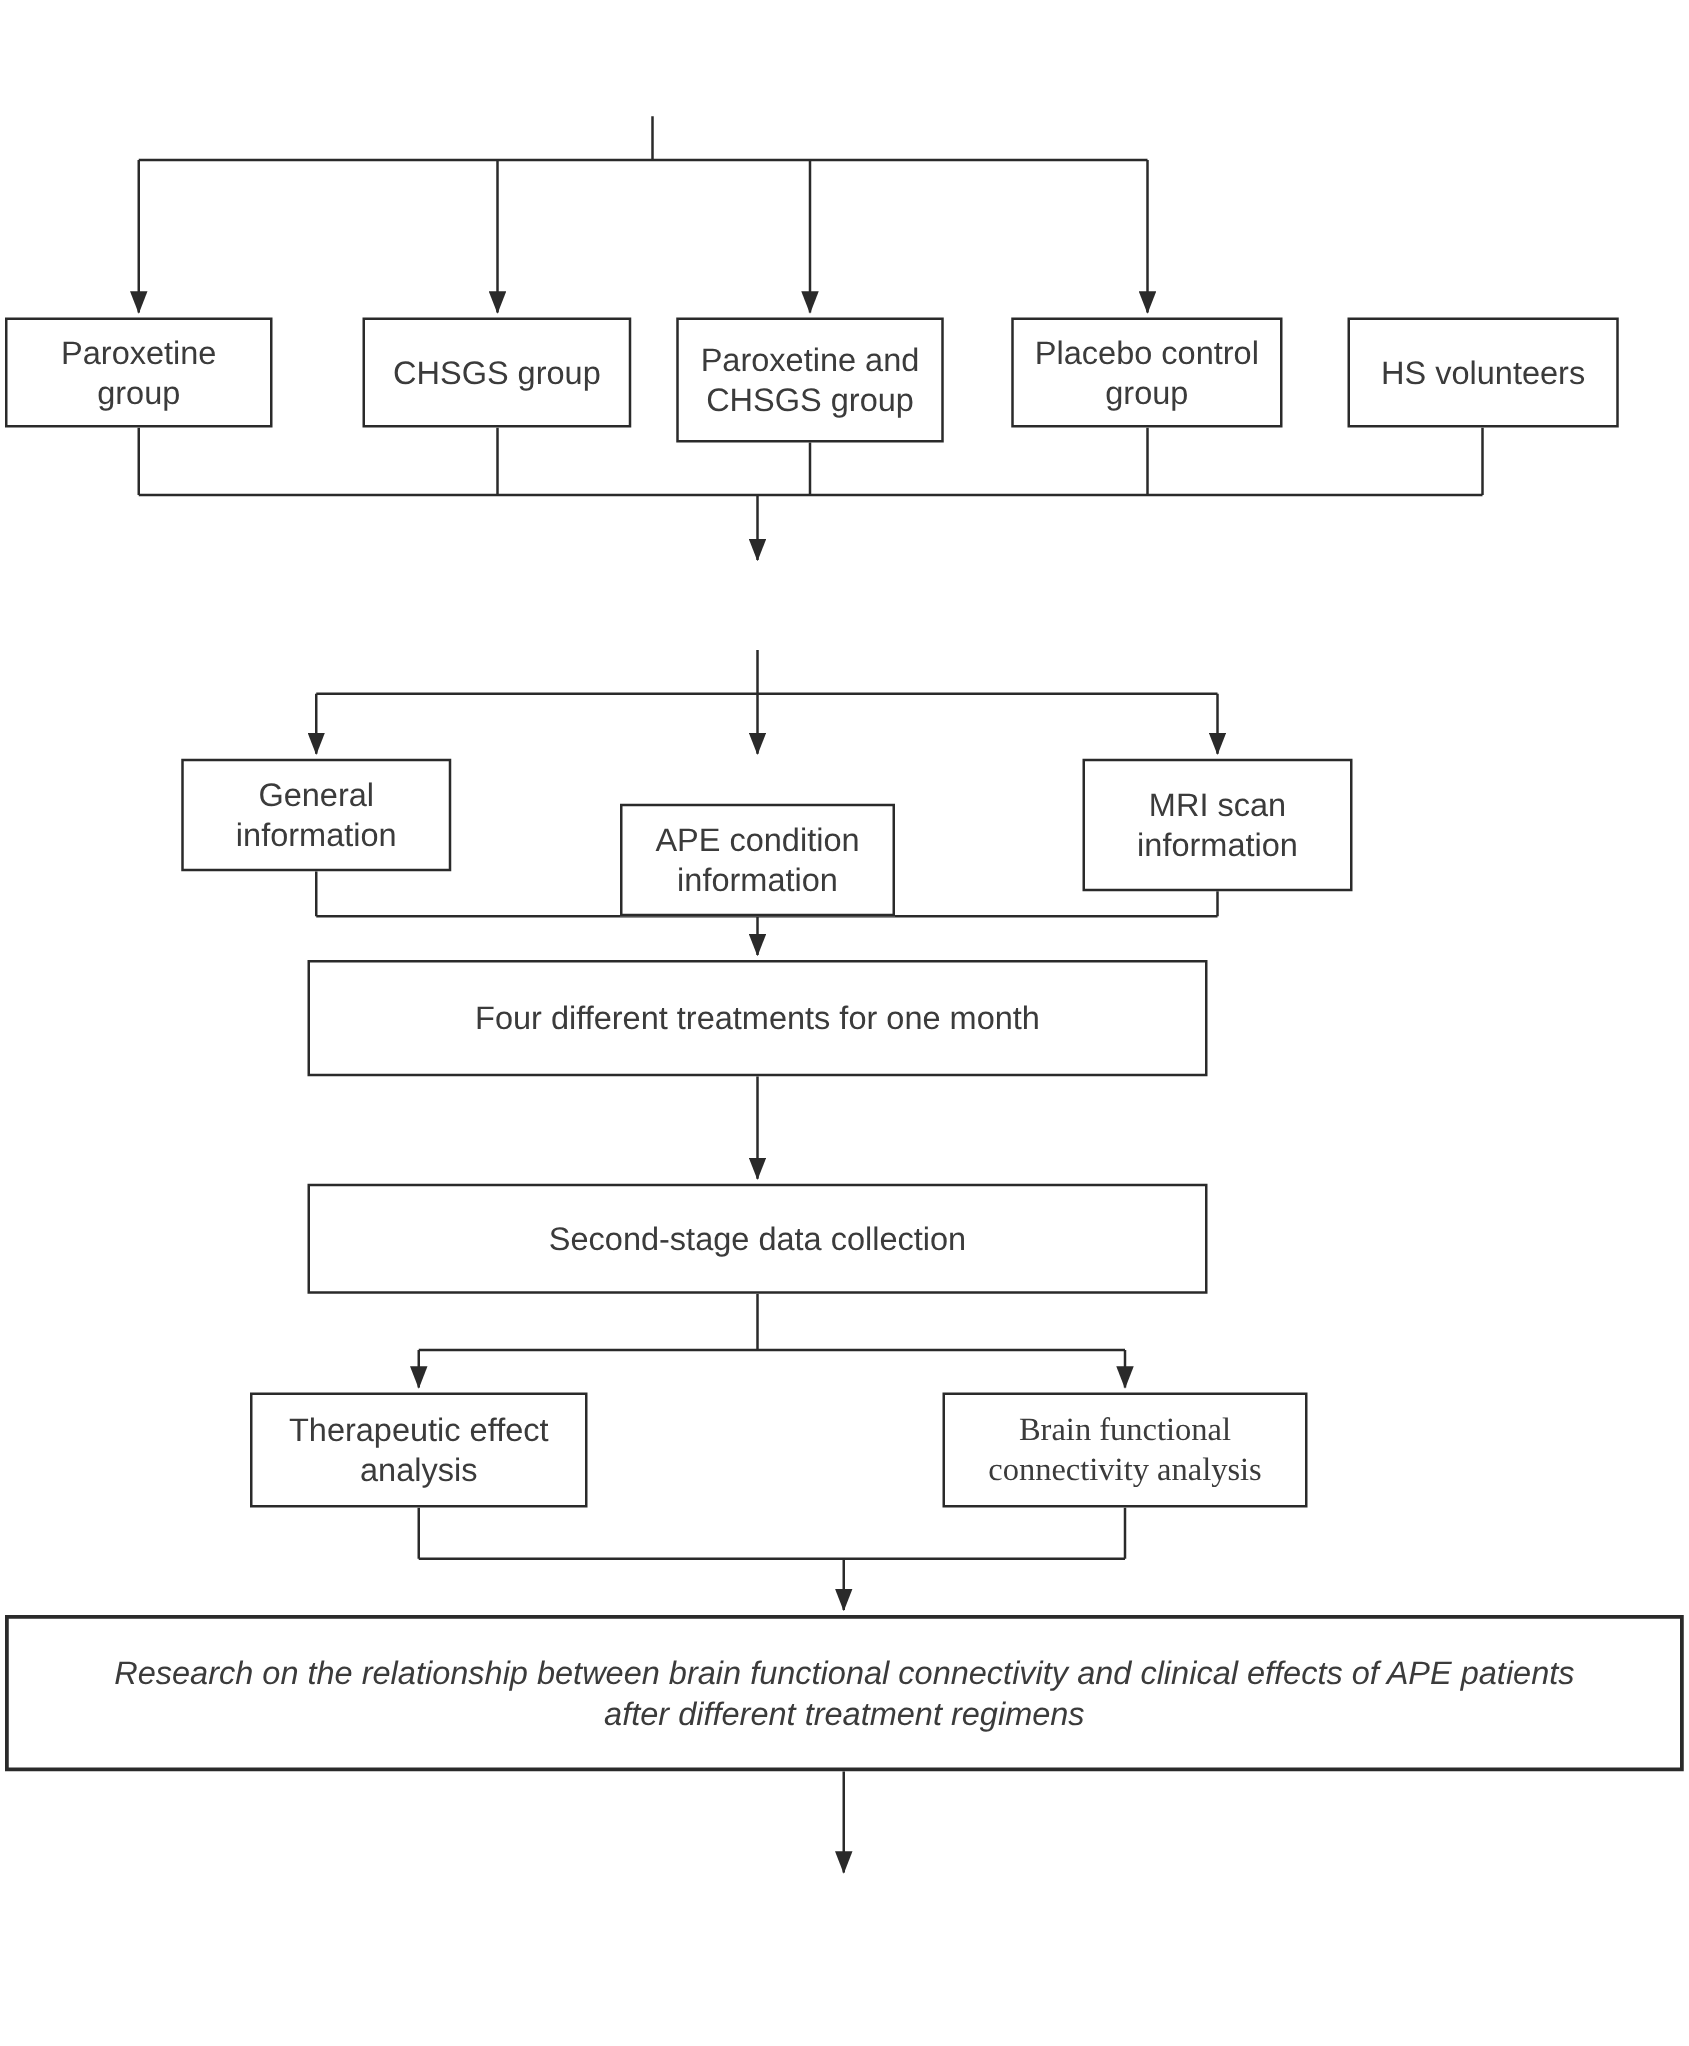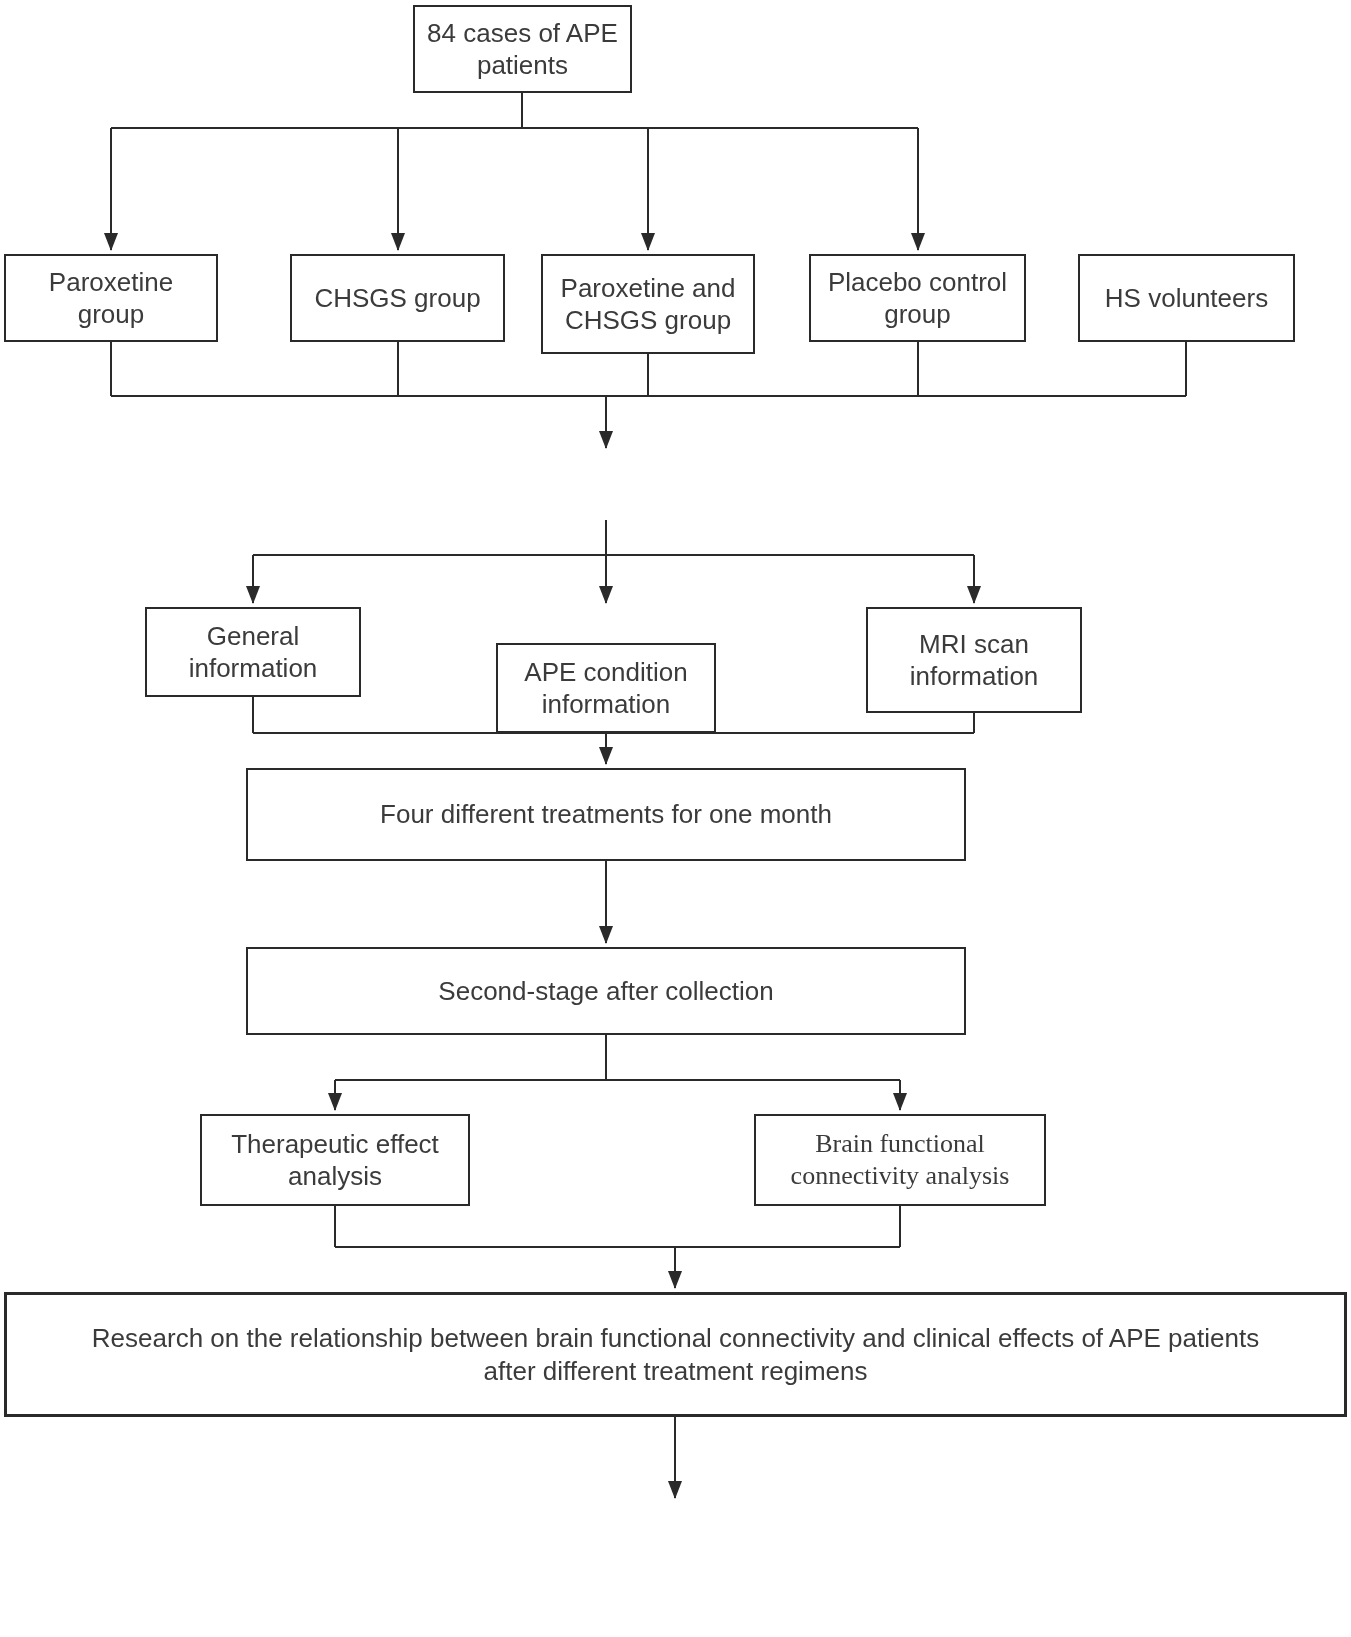--- a/index.html
+++ b/index.html
@@ -98,22 +98,20 @@
     <path d="M900 1080 V1110" marker-end="url(#arrow)"></path>
 
     <path d="M335 1206 V1247"></path>
     <path d="M900 1206 V1247"></path>
     <path d="M335 1247 H900"></path>
     <path d="M675 1247 V1288" marker-end="url(#arrow)"></path>
 
     <path d="M675 1417 V1498" marker-end="url(#arrow)"></path>
   </svg>
 
-  <div class="node" style="left:413px;top:5px;width:219px;height:88px;">84 cases of APE
-patients</div>
 
   <div class="node" style="left:4px;top:254px;width:214px;height:88px;">Paroxetine
 group</div>
 
   <div class="node" style="left:290px;top:254px;width:215px;height:88px;">CHSGS group</div>
 
   <div class="node" style="left:541px;top:254px;width:214px;height:100px;">Paroxetine and
 CHSGS group</div>
 
   <div class="node" style="left:809px;top:254px;width:217px;height:88px;">Placebo control
@@ -126,25 +124,25 @@
 information</div>
 
   <div class="node" style="left:496px;top:607px;width:220px;height:90px;margin-top:36px;">APE condition
 information</div>
 
   <div class="node" style="left:866px;top:607px;width:216px;height:106px;">MRI scan
 information</div>
 
   <div class="node" style="left:246px;top:768px;width:720px;height:93px;">Four different treatments for one month</div>
 
-  <div class="node" style="left:246px;top:947px;width:720px;height:88px;">Second-stage after collection</div>
+  <div class="node" style="left:246px;top:947px;width:720px;height:88px;">Second-stage data collection</div>
 
   <div class="node" style="left:200px;top:1114px;width:270px;height:92px;">Therapeutic effect
 analysis</div>
 
   <div class="node" style="left:754px;top:1114px;width:292px;height:92px;font-family:Liberation Serif, serif;">Brain functional
 connectivity analysis</div>
 
-  <div class="node big" style="left:4px;top:1292px;width:1343px;height:125px;">Research on the relationship between brain functional connectivity and clinical effects of APE patients
+  <div class="node big" style="left:4px;top:1292px;width:1343px;height:125px;font-style:italic;">Research on the relationship between brain functional connectivity and clinical effects of APE patients
 after different treatment regimens</div>
 
 
 </div>
 
 </body></html>

